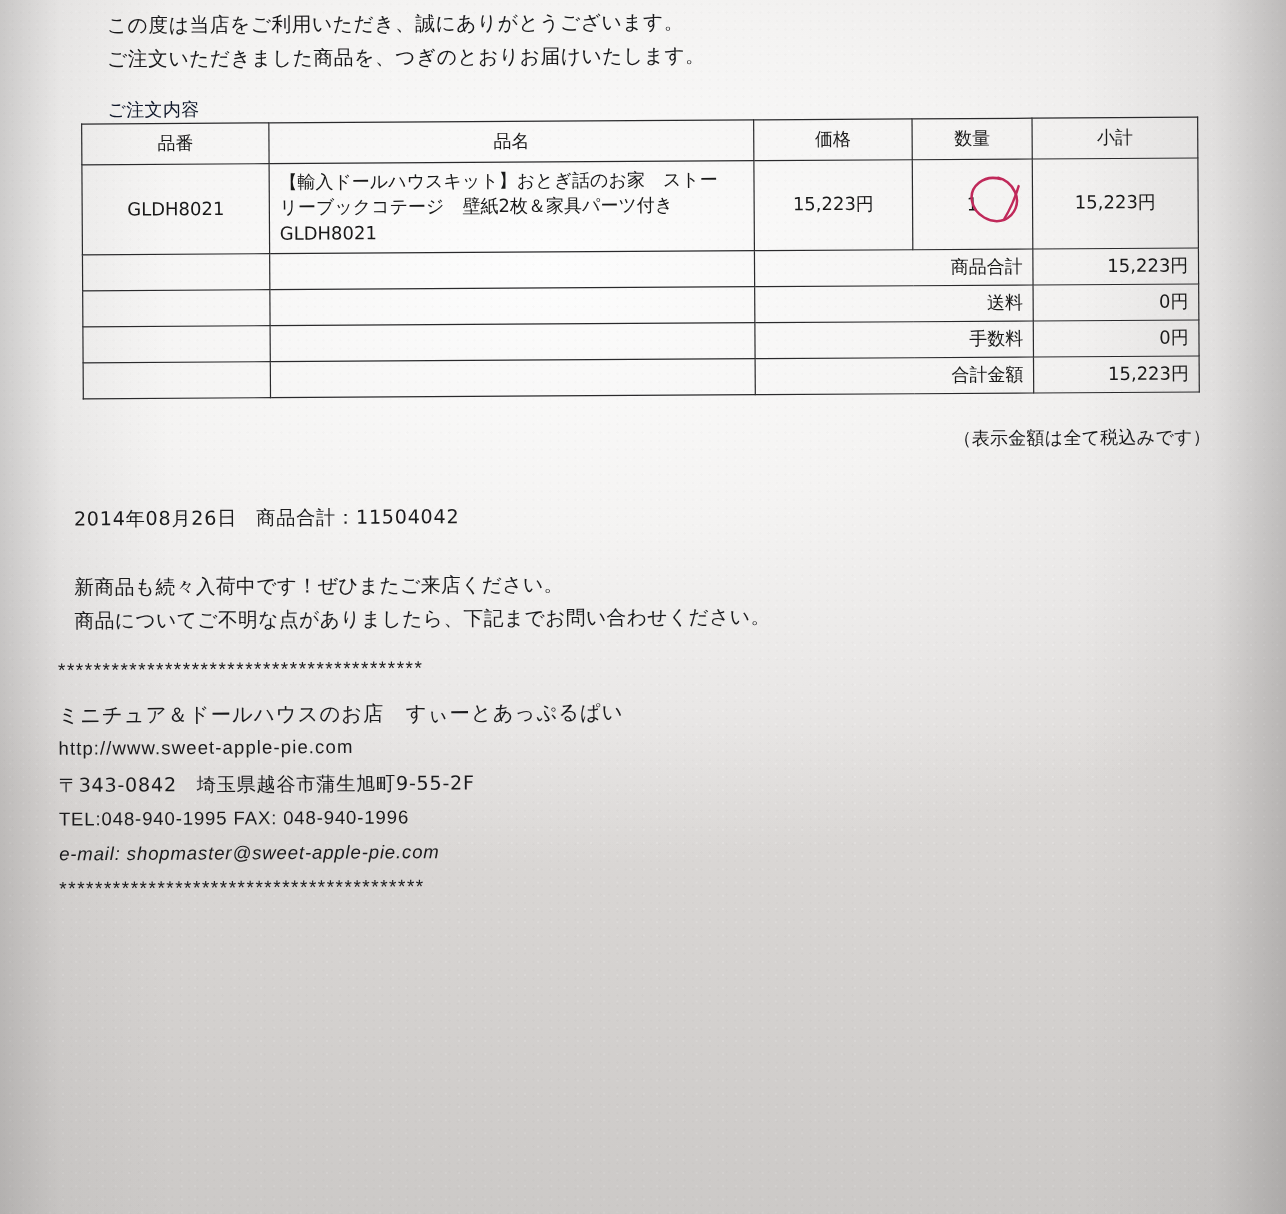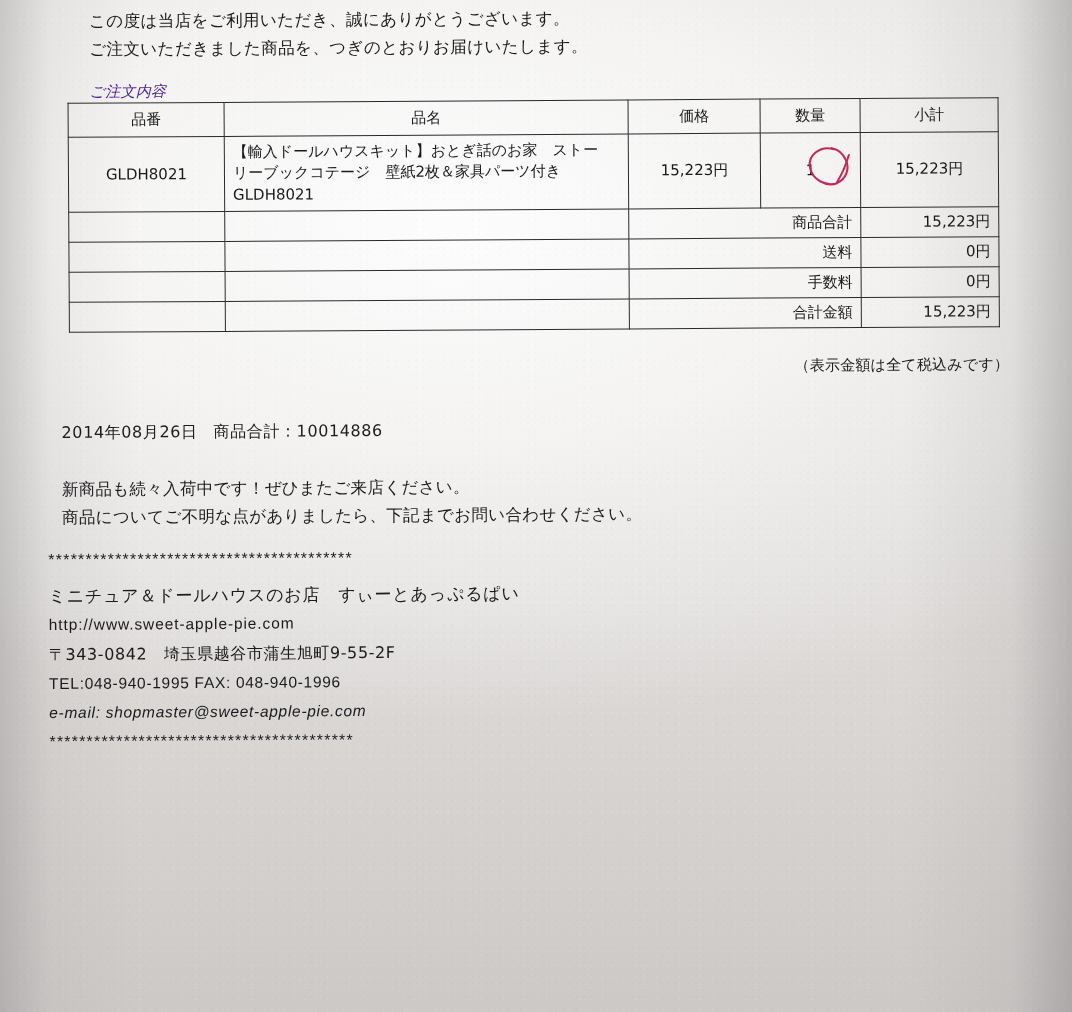--- a/index.html
+++ b/index.html
@@ -67,22 +67,21 @@
     white-space: nowrap;
   }
   #intro1 { left: 92px; top: 8px; }
   #intro2 { left: 92px; top: 36px; }
 
   #order-label {
     position: absolute;
     left: 92px; top: 80px;
     font-size: 15px;
     letter-spacing: .3px;
-    color: #4c1d95;
-    font-style: italic;
+    color: #0f172a;
   }
 
   
   #order-table {
     position: absolute;
     left: 70px;
     top: 100px;
     width: 930px;
     border-collapse: collapse;
     table-layout: fixed;
@@ -243,21 +242,21 @@
   </table>
 
   <svg id="qty-circle" viewBox="0 0 54 48">
     <path d="M30 6 C16 2, 4 12, 6 24 C8 36, 22 44, 33 40 C42 36, 46 26, 42 17 C39 10, 33 6, 28 5" fill="none" stroke="#c0295a" stroke-width="2.1" stroke-linecap="round"></path>
     <path d="M33 39 C38 31, 42 22, 45 12" fill="none" stroke="#c0295a" stroke-width="2" stroke-linecap="round"></path>
   </svg>
 
   <div class="ja" id="tax-note">（表示金額は全て税込みです）</div>
 
   <div class="ja" id="order-meta">
-    <span>2014年08月26日</span><span class="gap"></span><span>商品合計：</span><span>10014886</span>
+    <span>2014年08月26日</span><span class="gap"></span><span>商品合計：</span><span>11504042</span>
   </div>
 
   <div class="ja msg" id="msg1">新商品も続々入荷中です！ぜひまたご来店ください。</div>
   <div class="ja msg" id="msg2">商品についてご不明な点がありましたら、下記までお問い合わせください。</div>
 
   <div class="foot stars" id="fstars1">*****************************************</div>
   <div class="foot ja" id="fshop">ミニチュア＆ドールハウスのお店　すぃーとあっぷるぱい</div>
   <div class="foot" id="furl">http://www.sweet-apple-pie.com</div>
   <div class="foot ja" id="faddr">〒343-0842　埼玉県越谷市蒲生旭町9-55-2F</div>
   <div class="foot" id="ftel">TEL:048-940-1995 FAX: 048-940-1996</div>

